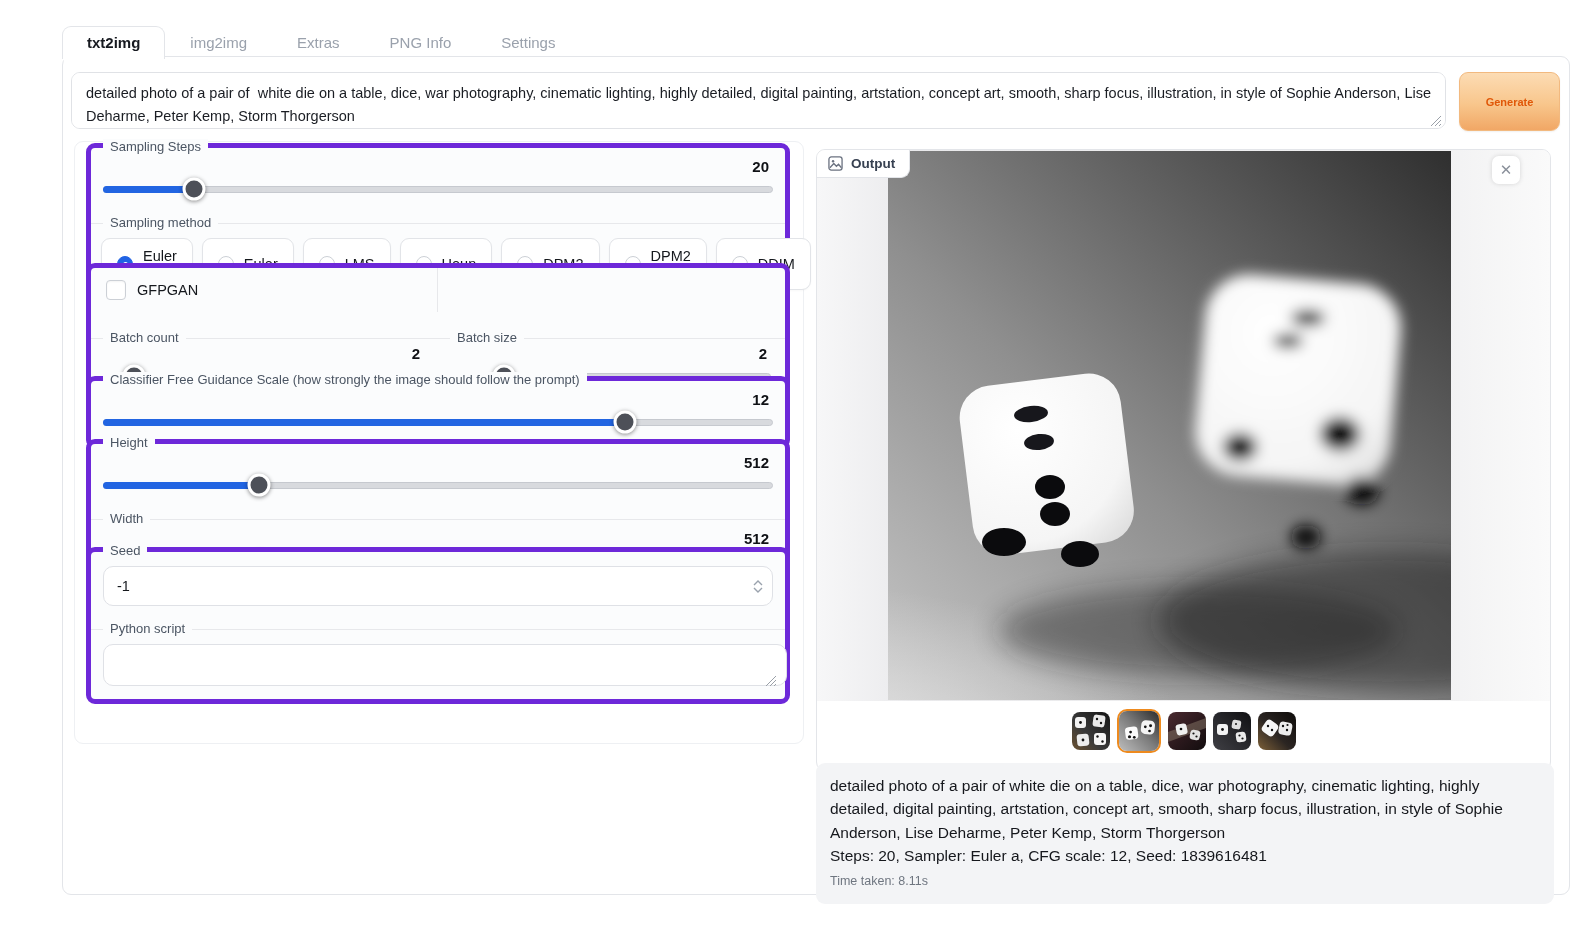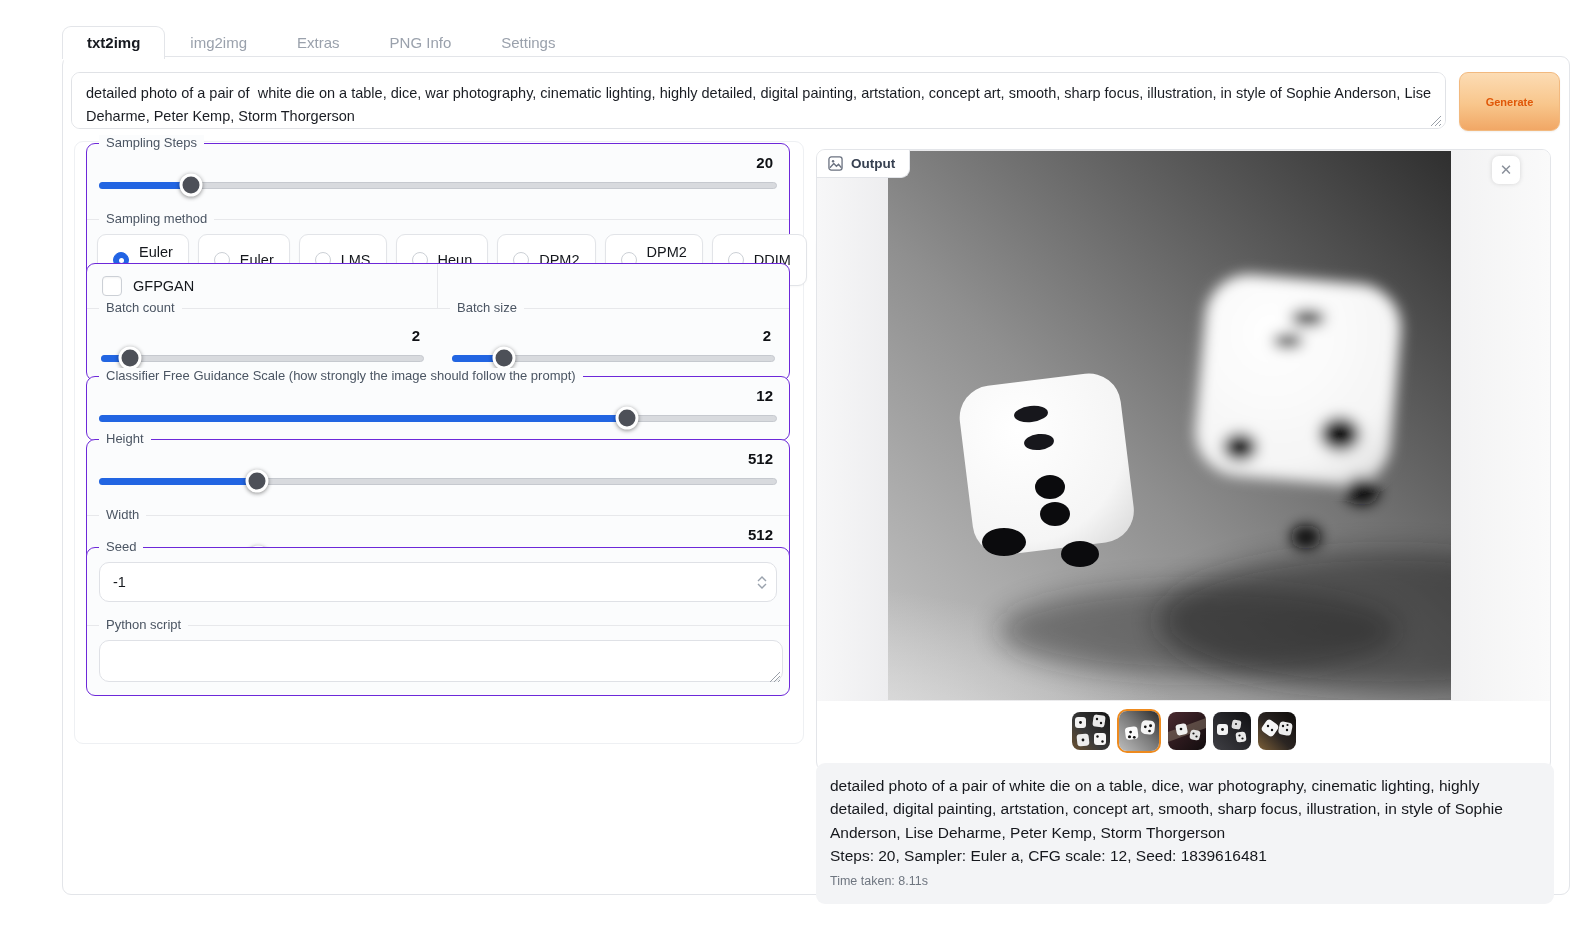--- a/index.html
+++ b/index.html
@@ -19,21 +19,21 @@
     border:1px solid #e0e2e6;border-radius:9px;padding:9px 14px;font-family:"Liberation Sans",sans-serif;
     font-size:14.5px;line-height:1.6;color:#1a1d23;resize:none;outline:none;background:#fff;}
   .corner{position:absolute;width:12px;height:12px;pointer-events:none;}
   .gen-btn{position:absolute;left:1396px;top:15px;width:99px;height:57px;border:1px solid #f2b97f;border-radius:9px;
     background:linear-gradient(180deg,#fcdcb4 0%,#f8c68c 55%,#f1a765 100%);
     color:#e05708;font-weight:700;font-size:11px;display:flex;align-items:center;justify-content:center;cursor:pointer;
     box-shadow:0 1px 2px rgba(0,0,0,.06);}
 
   
   .left-col{position:absolute;left:11px;top:84px;width:728px;height:601px;border:1px solid #eef0f3;border-radius:9px;}
-  .panel{position:absolute;left:23px;width:704px;border:1px solid #6d28d9;border-radius:9px;background:#fbfcfd;box-sizing:border-box;}
+  .panel{position:absolute;left:23px;width:704px;border:5px solid #6d28d9;border-radius:9px;background:#fbfcfd;box-sizing:border-box;}
   .pfield{position:relative;padding:4px 10px 7px;}
   .pfield.mid{border-top:1px solid #e7e8eb;margin-top:12px;}
   .legend{position:absolute;top:-9px;left:12px;background:#fbfcfd;padding:0 7px;font-size:13px;color:#4b5563;white-space:nowrap;}
   .val{text-align:right;font-size:15px;font-weight:600;color:#0f1115;padding:6px 6px 5px 0;}
 
   .slider{position:relative;height:18px;margin:0 2px 6px;cursor:pointer;}
   .track{position:absolute;left:0;right:0;top:6px;height:5px;background:#d8dade;border:1px solid #c6c9cf;border-radius:6px;}
   .fill{position:absolute;left:0;top:6px;height:7px;width:var(--pct,20%);background:#2265e2;border-radius:6px;}
   .knob{position:absolute;left:var(--pct,20%);top:9px;width:17px;height:17px;border-radius:50%;background:#4d5058;
     border:3px solid #fff;box-shadow:0 1px 4px rgba(0,0,0,.45);transform:translate(-50%,-50%);}
@@ -43,21 +43,21 @@
     padding:9px 15px;font-size:14.5px;color:#15181d;cursor:pointer;box-shadow:0 1px 2px rgba(0,0,0,.03);}
   .radio{width:16px;height:16px;border-radius:50%;border:1px solid #ccd0d6;background:#fff;box-sizing:border-box;position:relative;flex:none;}
   .chip.selected .radio{background:#2163e4;border-color:#2163e4;}
   .chip.selected .radio::after{content:"";position:absolute;left:4.5px;top:4.5px;width:5px;height:5px;border-radius:50%;background:#fff;}
 
   .cbrow{display:grid;grid-template-columns:1fr 1fr;}
   .cbcell{display:flex;align-items:center;gap:11px;padding:12px 15px;font-size:14.5px;color:#15181d;cursor:pointer;}
   .cbcell.divr{border-right:1px solid #e7e8eb;}
   .cbox{width:18px;height:18px;border:1px solid #ccd0d6;border-radius:4px;background:#fff;box-shadow:inset 0 1px 2px rgba(0,0,0,.05);flex:none;}
   .batchrow{display:grid;grid-template-columns:1fr 1fr;column-gap:0;}
-  .bfield{position:relative;border-top:1px solid #e7e8eb;padding:12px 12px 7px;}
+  .bfield{position:relative;border-top:1px solid #e7e8eb;padding:0 12px 7px;margin-top:26px;}
   .bfield .legend{top:-9px;}
 
   .seedbox{display:flex;align-items:center;justify-content:space-between;margin:10px 2px 4px;height:38px;
     border:1px solid #dfe1e6;border-radius:10px;background:#fff;padding:0 9px 0 13px;font-size:14.5px;color:#15181d;cursor:text;}
   .spin{display:flex;flex-direction:column;align-items:center;gap:1px;cursor:pointer;}
   .pyta{display:block;box-sizing:border-box;width:684px;height:42px;margin:10px 2px 6px;border:1px solid #dfe1e6;border-radius:10px;
     background:#fff;resize:none;outline:none;font-family:"Liberation Sans",sans-serif;font-size:14px;padding:6px 10px;}
   .py-wrap{position:relative;}
 
   

